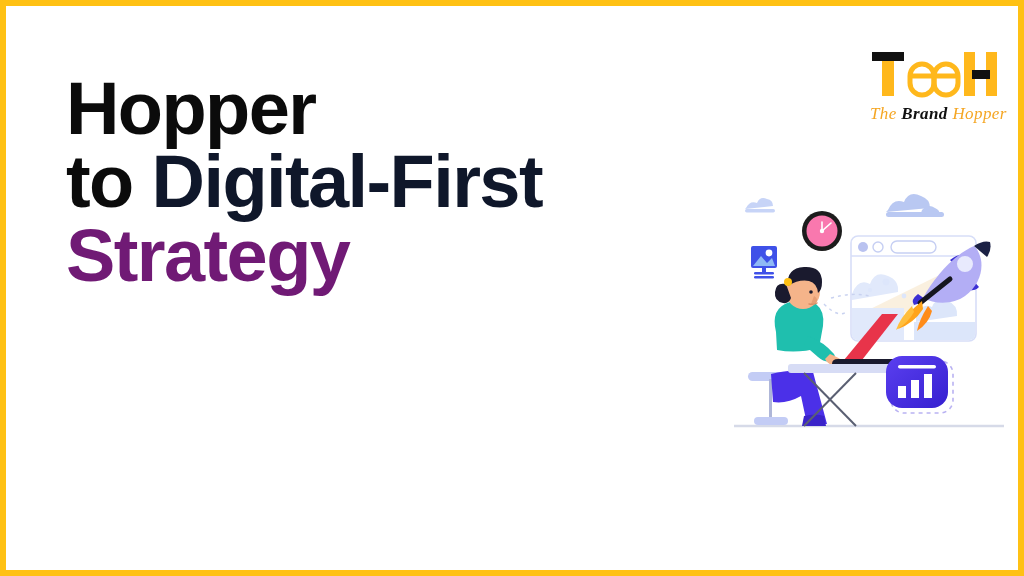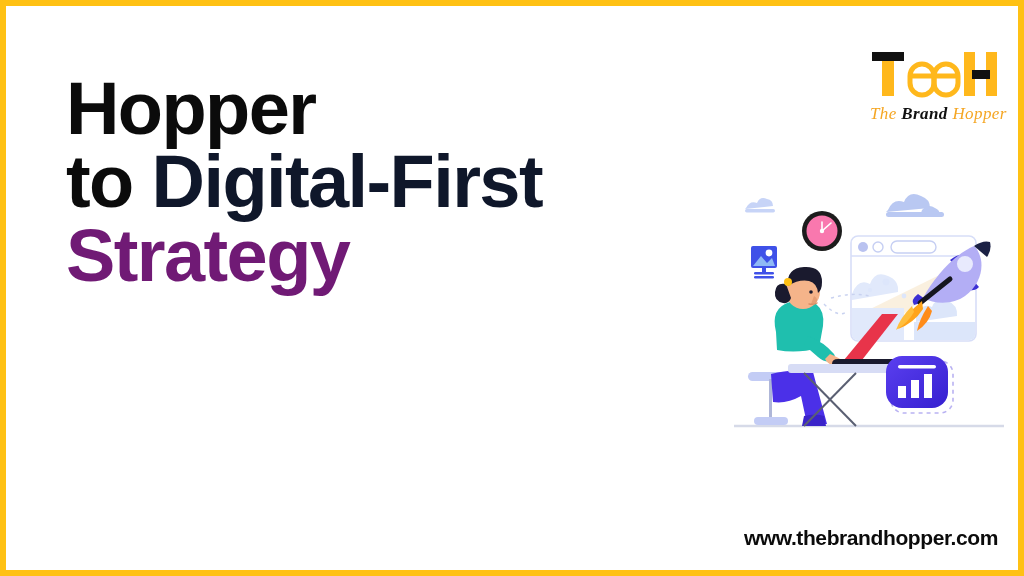--- a/index.html
+++ b/index.html
@@ -241,15 +241,14 @@
         <rect x="160" y="170" width="62" height="52" rx="16" fill="url(#chartGrad)"></rect>
         <rect x="172" y="179" width="38" height="3.6" rx="1.8" fill="#ffffff"></rect>
         <rect x="172" y="200" width="8" height="12" fill="#ffffff"></rect>
         <rect x="185" y="194" width="8" height="18" fill="#ffffff"></rect>
         <rect x="198" y="188" width="8" height="24" fill="#ffffff"></rect>
       </g>
 
     </svg>
   </div>
 
-  <div class="site-url">www.thebrandhopper.com</div>
 
 </div>
 
 </body></html>

